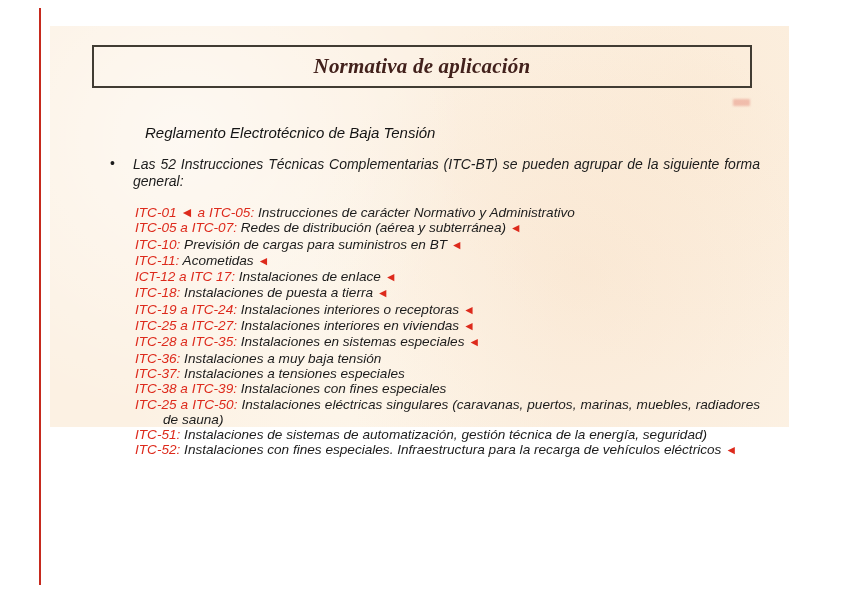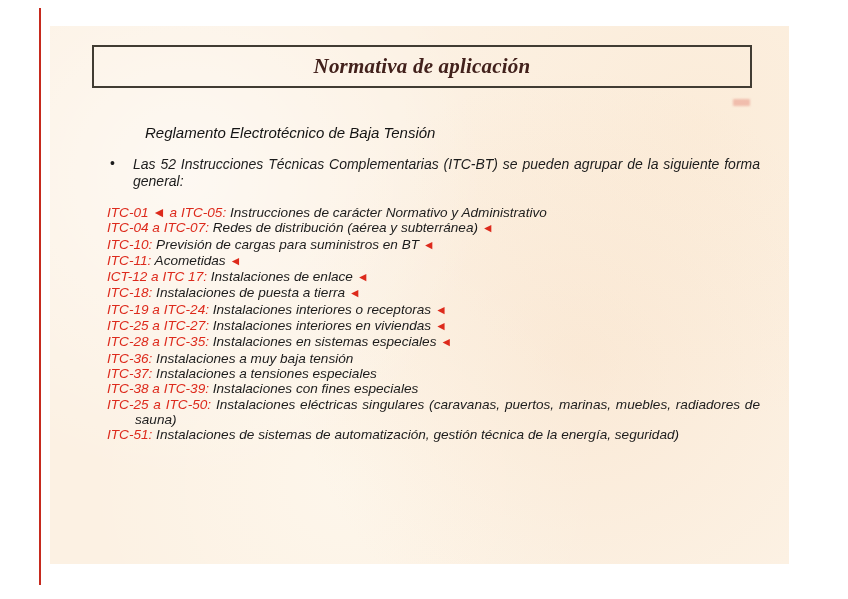--- a/index.html
+++ b/index.html
@@ -6,21 +6,21 @@
   body{
     width:848px;height:599px;position:relative;overflow:hidden;
     background:#ffffff;
     font-family:"Liberation Sans", sans-serif;
   }
   .red-line{
     position:absolute;left:39px;top:8px;width:2px;height:577px;
     background:#c62a1e;
   }
   .slide{
-    position:absolute;left:50px;top:26px;width:739px;height:538px;
+    position:absolute;left:50px;top:26px;width:739px;height:401px;
     background-color:#fcf1e3;
     background-image:
       radial-gradient(circle at 18% 28%, rgba(255,255,255,0.55), transparent 42%),
       radial-gradient(circle at 72% 62%, rgba(246,216,186,0.30), transparent 46%),
       radial-gradient(circle at 88% 18%, rgba(250,228,202,0.40), transparent 38%),
       radial-gradient(circle at 40% 85%, rgba(255,252,244,0.45), transparent 40%);
   }
   .title-box{
     position:absolute;left:42px;top:19px;width:660px;height:43px;
     border:2px solid #413c33;box-sizing:border-box;
@@ -42,21 +42,21 @@
   }
   .bullet-marker{
     position:absolute;left:3px;top:-1px;font-style:normal;color:#1c1c1c;
   }
   .itc-list{
     position:absolute;left:57px;top:179px;width:653px;
     font-style:italic;font-size:13.6px;line-height:15.3px;color:#1c1c1c;
   }
   .item{
     text-align:justify;
-    padding-left:28px;text-indent:-28px;
+    padding-left:28px;text-indent:-28px;margin-left:28px;
   }
   .code{color:#dd2a1c;}
   .arrow{color:#dd2a1c;font-style:normal;font-size:12px;}
   .arrow:empty{display:none;}
   .smudge{
     position:absolute;left:683px;top:73px;width:17px;height:7px;
     background:rgba(214,80,66,0.30);filter:blur(1px);border-radius:1px;
   }
 </style>
 </head>
@@ -75,21 +75,21 @@
   <div class="subtitle">Reglamento Electrotécnico de Baja Tensión</div>
 
   <div class="bullet-para">
     <span class="bullet-marker">•</span>
     <span>Las 52 Instrucciones Técnicas Complementarias (ITC-BT) se pueden agrupar de la siguiente forma general:</span>
   </div>
 
   <div class="itc-list" id="itc-list">
   <div class="item"><span class="code">ITC-01 ◄ a ITC-05:</span> <span class="txt">Instrucciones de carácter Normativo y Administrativo</span> </div>
 
-  <div class="item"><span class="code">ITC-04 a ITC-07:</span> <span class="txt">Redes de distribución (aérea y subterránea)</span> <span class="arrow">◄</span></div>
+  <div class="item"><span class="code">ITC-05 a ITC-07:</span> <span class="txt">Redes de distribución (aérea y subterránea)</span> <span class="arrow">◄</span></div>
 
 
 
   <div class="item"><span class="code">ITC-10:</span> <span class="txt">Previsión de cargas para suministros en BT</span> <span class="arrow">◄</span></div>
 
   <div class="item"><span class="code">ITC-11:</span> <span class="txt">Acometidas</span> <span class="arrow">◄</span></div>
 
   <div class="item"><span class="code">ICT-12 a ITC 17:</span> <span class="txt">Instalaciones de enlace</span> <span class="arrow">◄</span></div>
 
   <div class="item"><span class="code">ITC-18:</span> <span class="txt">Instalaciones de puesta a tierra</span> <span class="arrow">◄</span></div>
@@ -104,15 +104,16 @@
 
   <div class="item"><span class="code">ITC-37:</span> <span class="txt">Instalaciones a tensiones especiales</span> </div>
 
   <div class="item"><span class="code">ITC-38 a ITC-39:</span> <span class="txt">Instalaciones con fines especiales</span> </div>
 
 
   <div class="item"><span class="code">ITC-25 a ITC-50:</span> <span class="txt">Instalaciones eléctricas singulares (caravanas, puertos, marinas, muebles, radiadores de sauna)</span> </div>
 
   <div class="item"><span class="code">ITC-51:</span> <span class="txt">Instalaciones de sistemas de automatización, gestión técnica de la energía, seguridad)</span> </div>
 
+  <div class="item"><span class="code">ITC-52:</span> <span class="txt">Instalaciones con fines especiales. Infraestructura para la recarga de vehículos eléctricos</span> <span class="arrow">◄</span></div>
 </div>
 
 </div>
 
 </body></html>

